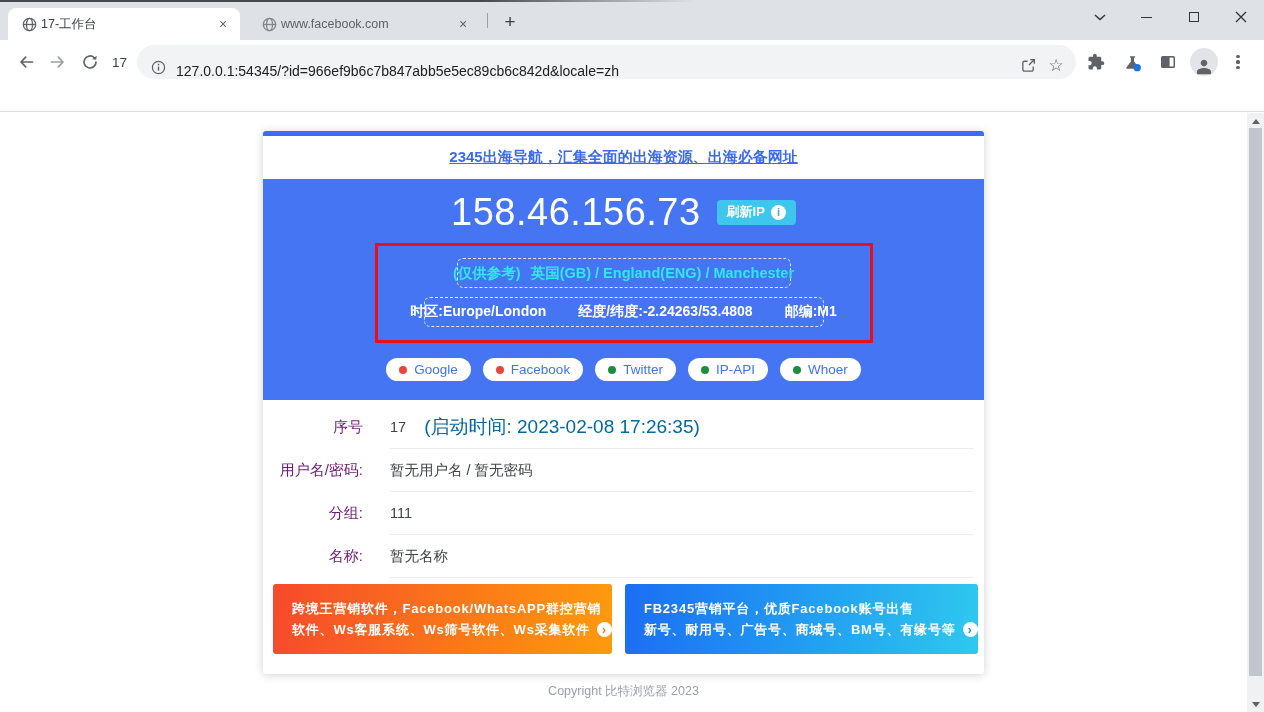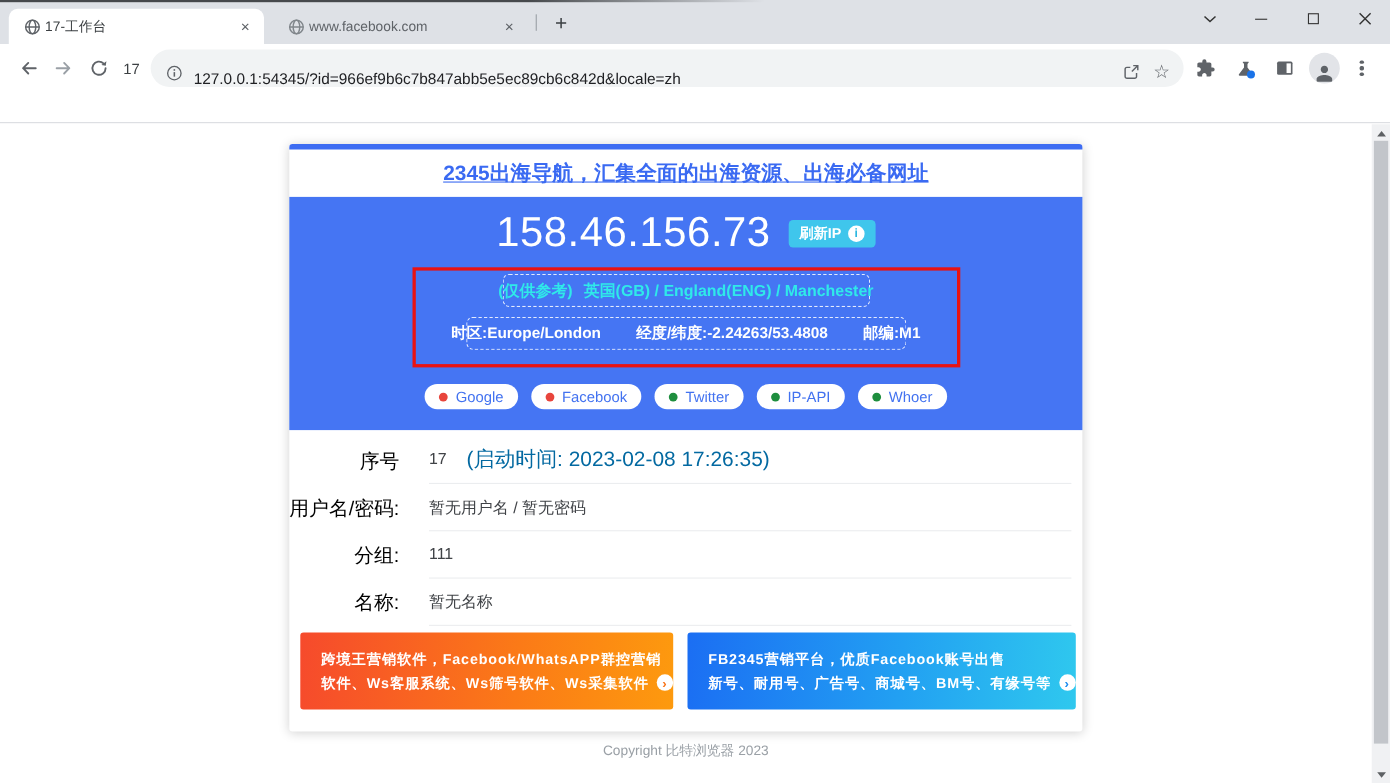--- a/index.html
+++ b/index.html
@@ -39,44 +39,44 @@
   .avatar { width:28px; height:28px; border-radius:50%; background:#e2e4e8; display:flex; align-items:flex-end; justify-content:center; overflow:hidden; margin-left:6px; cursor:pointer; }
   .kebab { display:flex; flex-direction:column; gap:2.5px; align-items:center; }
   .kebab i { width:3.2px; height:3.2px; border-radius:50%; background:#5f6368; }
 
   
   .content { position:absolute; top:113px; left:0; right:17px; bottom:0; background:#fff; overflow:hidden; }
   .card { position:relative; width:721px; margin:18px auto 0; background:#fff; border-radius:3px;
           box-shadow:0 1px 10px rgba(0,0,0,0.18); }
   .card-topbar { height:5px; background:#3d6cf2; border-radius:3px 3px 0 0; }
   .card-title { height:43px; display:flex; align-items:center; justify-content:center; }
-  .card-title a { color:#3a6af2; font-size:19px; font-weight:bold; text-decoration:underline; cursor:pointer; }
+  .card-title a { color:#3a6af2; font-size:15px; font-weight:bold; text-decoration:underline; cursor:pointer; }
 
   .blue-panel { background:#4575f3; padding:13px 0 19px; }
   .ip-row { display:flex; align-items:center; justify-content:center; gap:16px; height:40px; }
   .ip-text { font-size:38px; color:#fff; letter-spacing:0.5px; }
   .refresh-btn { background:#3fc6ec; color:#fff; font-size:13px; font-weight:bold; height:25px; padding:0 10px;
                  border-radius:4px; display:flex; align-items:center; gap:6px; cursor:pointer; border:none; }
   .info-circle { width:15px; height:15px; border-radius:50%; background:#fff; color:#2db7e0; font-size:11px;
                  font-weight:bold; display:flex; align-items:center; justify-content:center; font-style:normal; }
-  .red-box { width:498px; margin:11px auto 11px; border:3px solid #e81212; padding:3px 0 13px; }
+  .red-box { width:498px; margin:11px auto 11px; border:3px solid #e81212; padding:12px 0 13px; }
   .pill { border:1px dashed rgba(255,255,255,0.85); border-radius:6px; height:30px; display:flex; align-items:center;
           justify-content:center; margin:0 auto; font-weight:bold; font-size:14.5px; white-space:nowrap; }
   .pill-geo1 { width:334px; color:#2fe9e9; gap:10px; }
   .pill-geo2 { width:400px; color:#fff; gap:32px; margin-top:9px; font-size:14px; }
   .site-btns { display:flex; justify-content:center; gap:12px; margin-top:15px; }
   .site-btn { background:#fff; border:none; border-radius:12px; height:23px; padding:0 13px; display:flex;
               align-items:center; gap:7px; color:#4272f0; font-size:13.5px; cursor:pointer; }
   .dot { width:8px; height:8px; border-radius:50%; }
   .dot-red { background:#e8453c; }
   .dot-green { background:#1e8e3e; }
 
   .info-table { padding:6px 0 0; }
   .info-row { display:flex; height:43px; align-items:stretch; }
-  .info-label { width:100px; text-align:left; color:#000000; font-size:18px; display:flex; align-items:center;
+  .info-label { width:100px; text-align:left; color:#701a75; font-size:15px; display:flex; align-items:center;
                 justify-content:flex-end; }
   .info-cell { flex:1; margin:0 10px 0 27px; border-bottom:1px solid #ebedef; display:flex; align-items:center; gap:18px; }
   .info-value { color:#404347; font-size:14.5px; }
   .info-extra { color:#0369a1; font-size:19px; }
 
   .banners { display:flex; gap:13px; padding:6px 10px 20px; }
   .banner { flex:1; height:70px; border-radius:3px; display:flex; flex-direction:column; justify-content:center;
             padding-left:19px; color:#fff; font-weight:bold; font-size:13px; line-height:21px; letter-spacing:0.8px;
             cursor:pointer; white-space:nowrap; }
   .banner-orange { background:linear-gradient(95deg,#f64a2c 0%,#fb7a17 58%,#fd9a0e 100%); }

